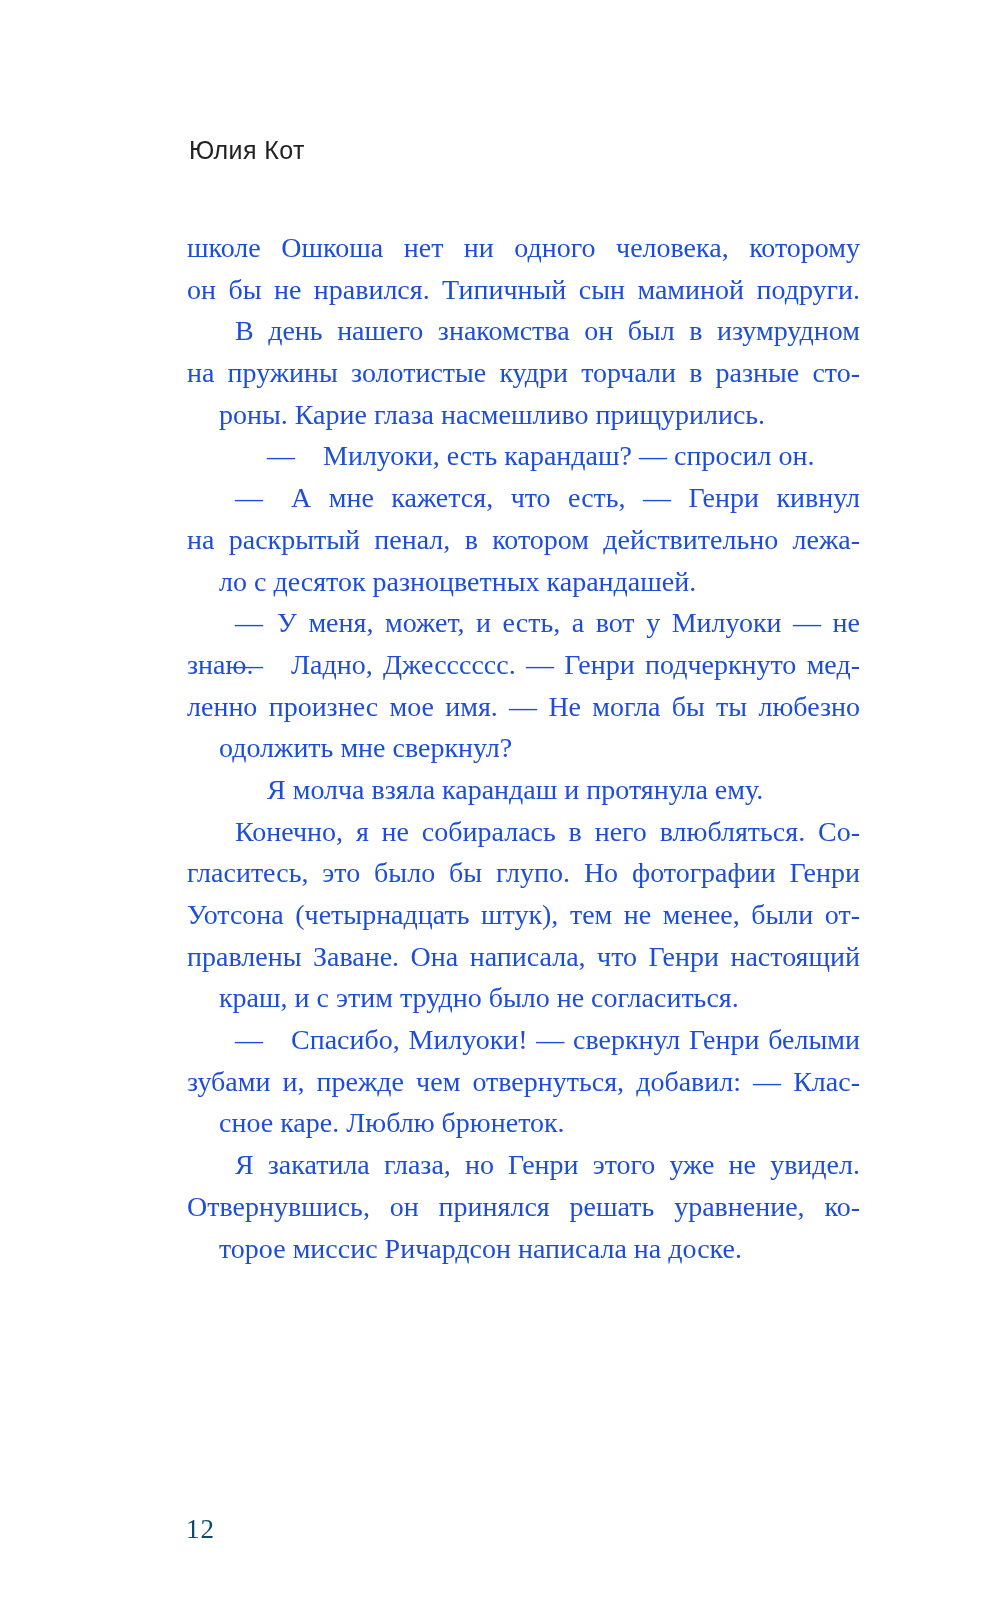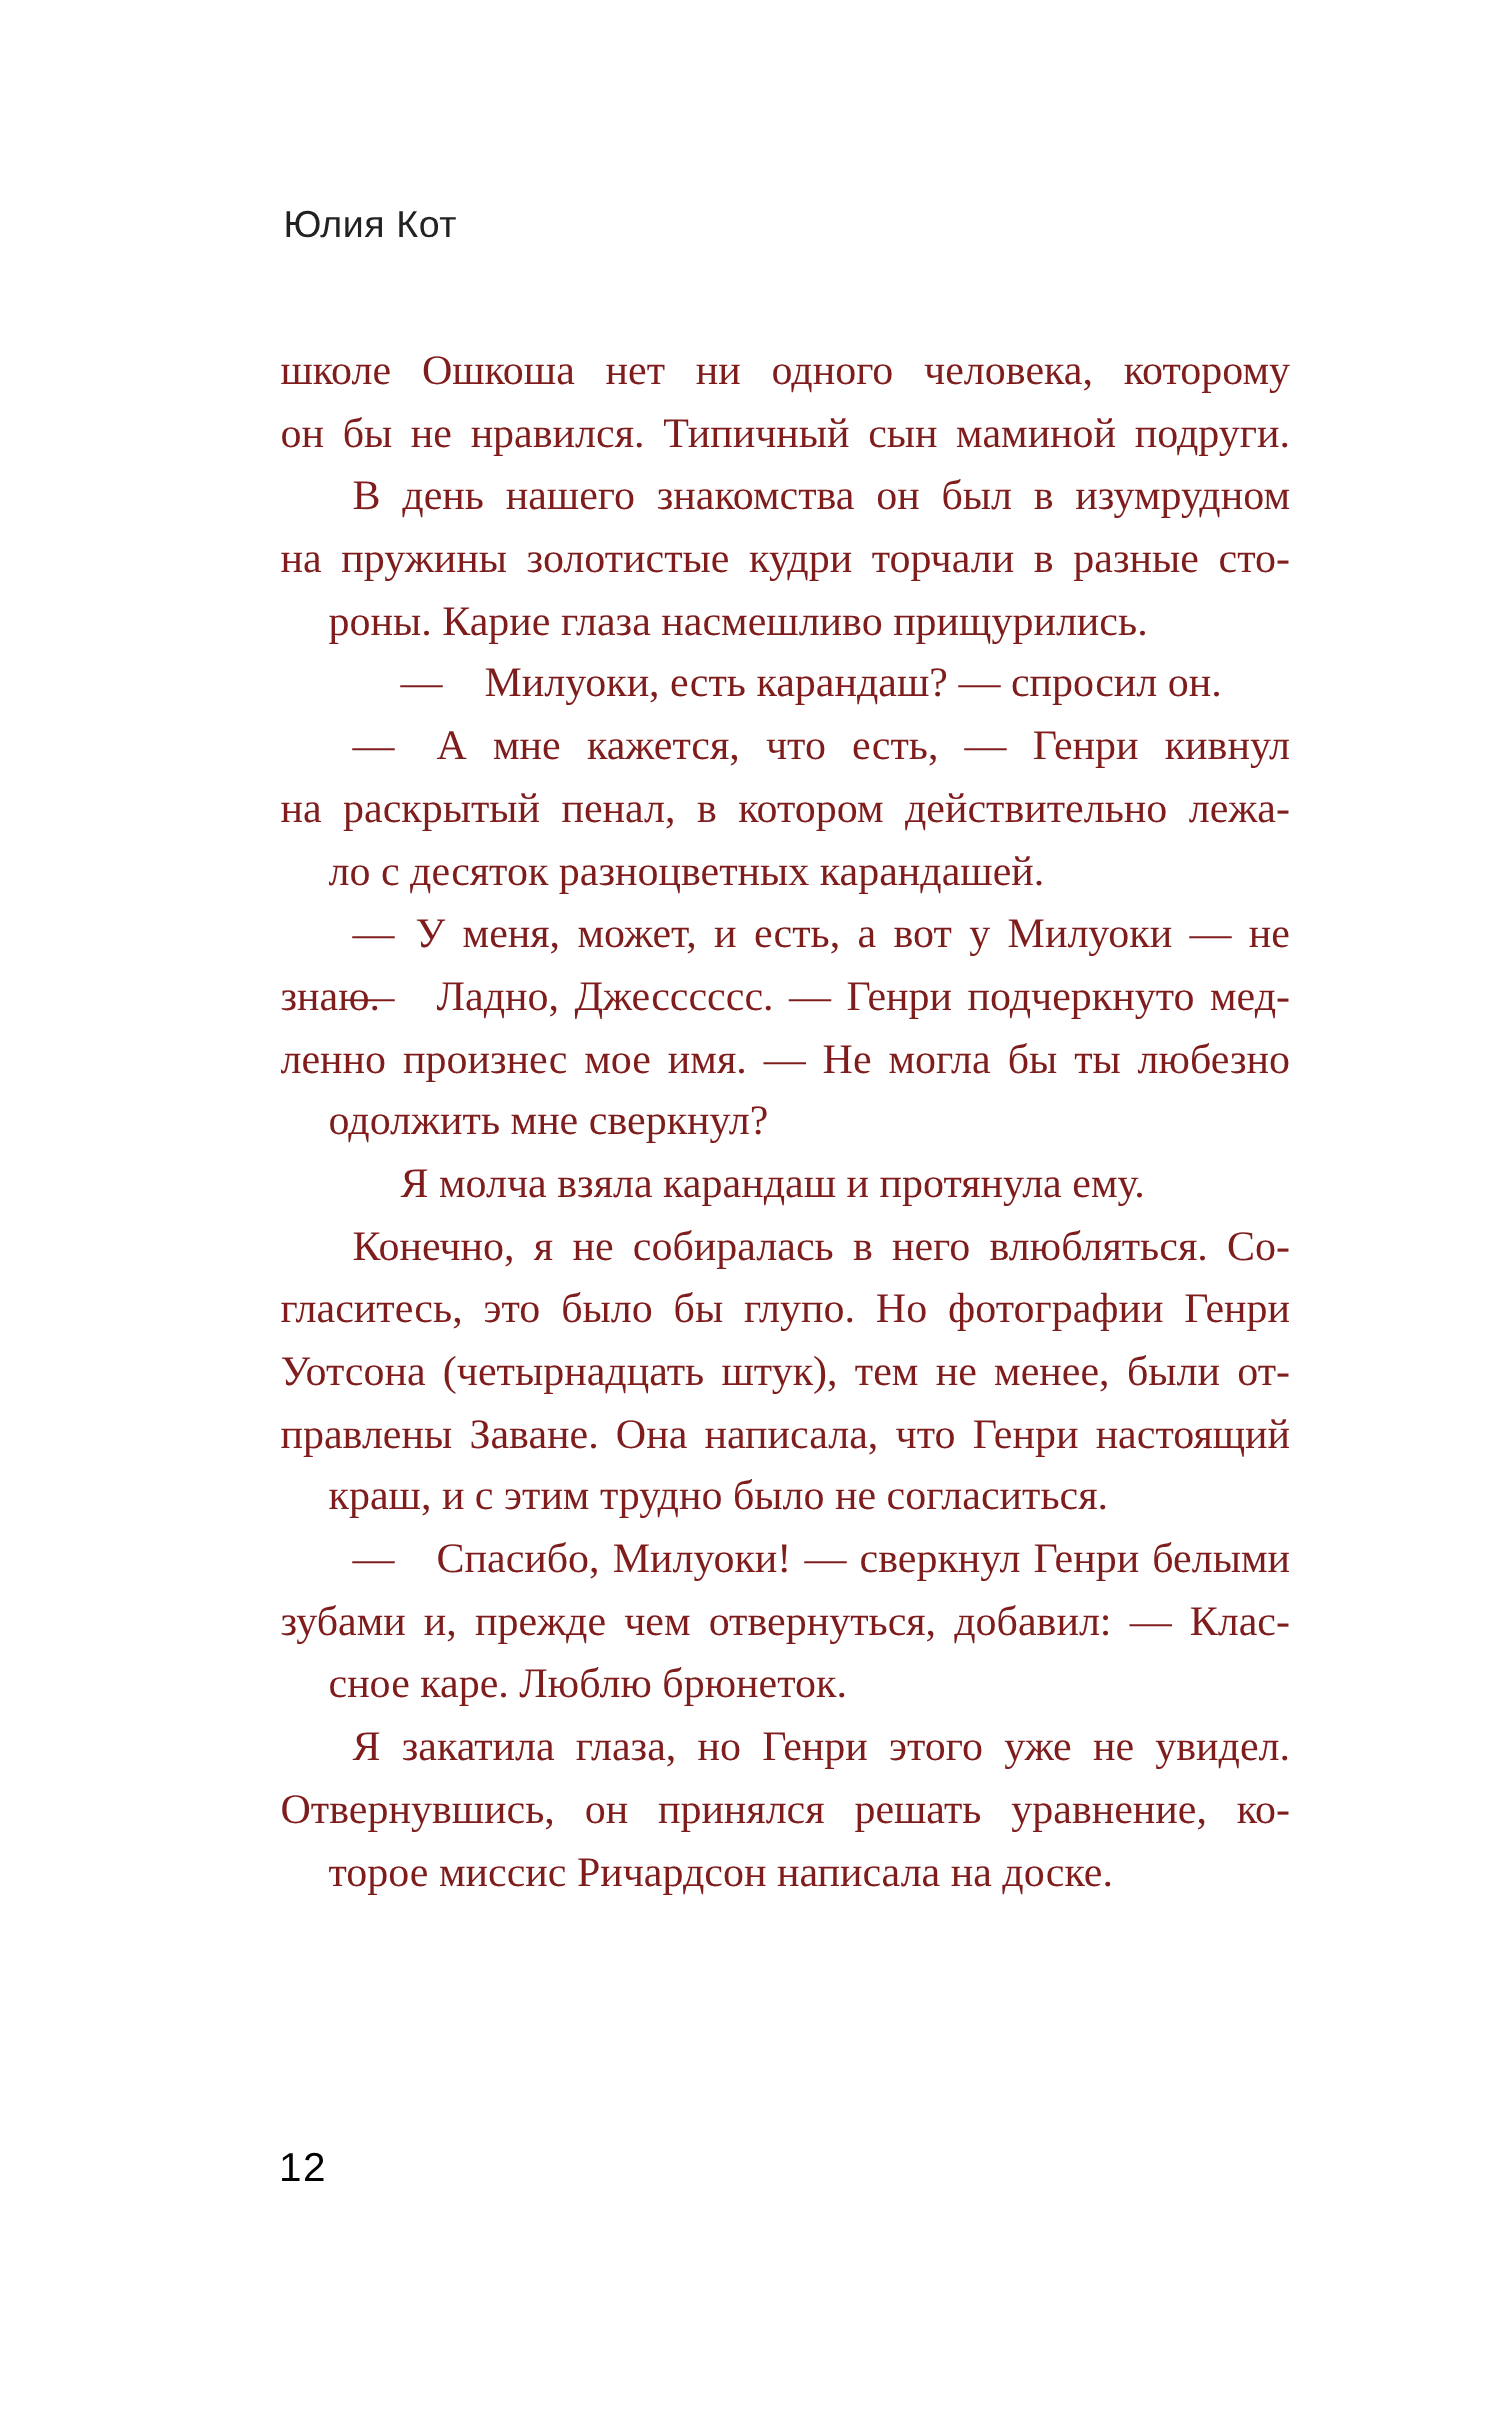--- a/index.html
+++ b/index.html
@@ -26,21 +26,21 @@
     color: #222222;
   }
   .body-text {
     position: absolute;
     left: 187px;
     top: 227px;
     width: 673px;
     font-family: "Liberation Serif", "DejaVu Serif", serif;
     font-size: 28px;
     line-height: 41.7px;
-    color: #7f1d1d;
+    color: #1d4ed8;
   }
   .ln {
     height: 41.7px;
     white-space: normal;
     overflow: visible;
   }
   .ln.j {
     text-align: justify;
     text-align-last: justify;
   }
@@ -48,26 +48,26 @@
     text-align: left;
     text-align-last: left;
     margin-left: 32px;
   }
   .ln.ind {
     text-indent: 48px;
   }
   .page-number {
     position: absolute;
     left: 186px;
-    top: 1430px;
-    font-family: Liberation Sans, sans-serif;
+    top: 1514px;
+    font-family: Liberation Serif, serif;
     font-size: 27px;
     font-weight: 400;
     letter-spacing: 1px;
-    color: #000000;
+    color: #0c4a6e;
   }
 </style>
 </head>
 <body>
 
 <div class="page">
 
   <div class="running-header">Юлия Кот</div>
 
   <div class="body-text">

